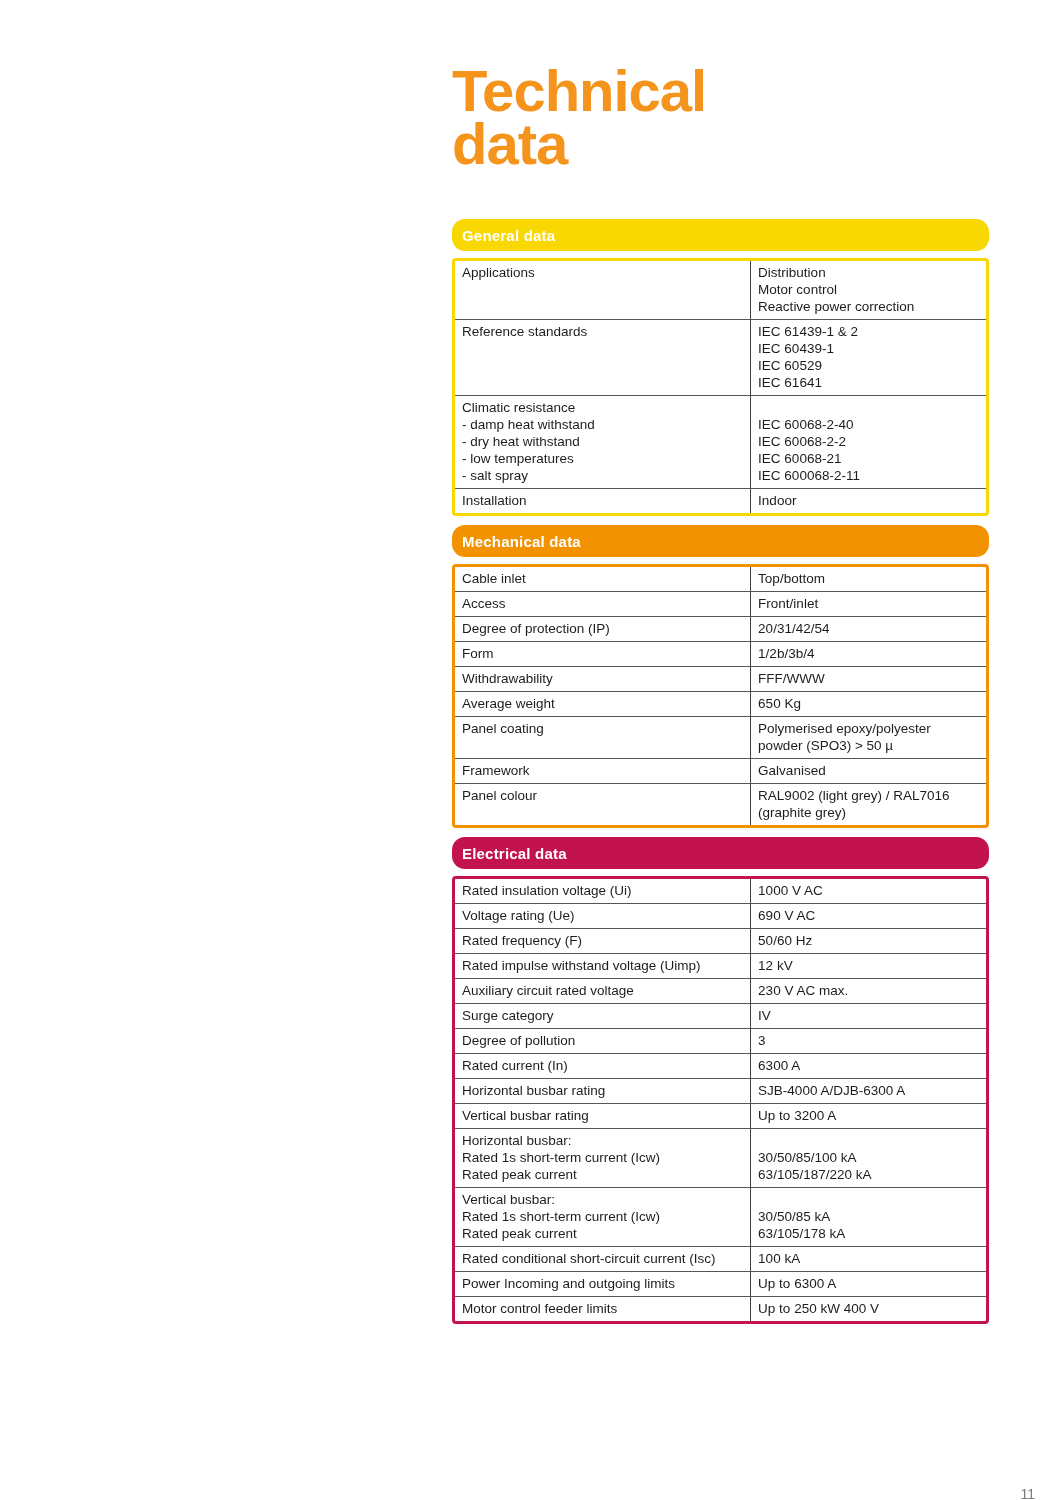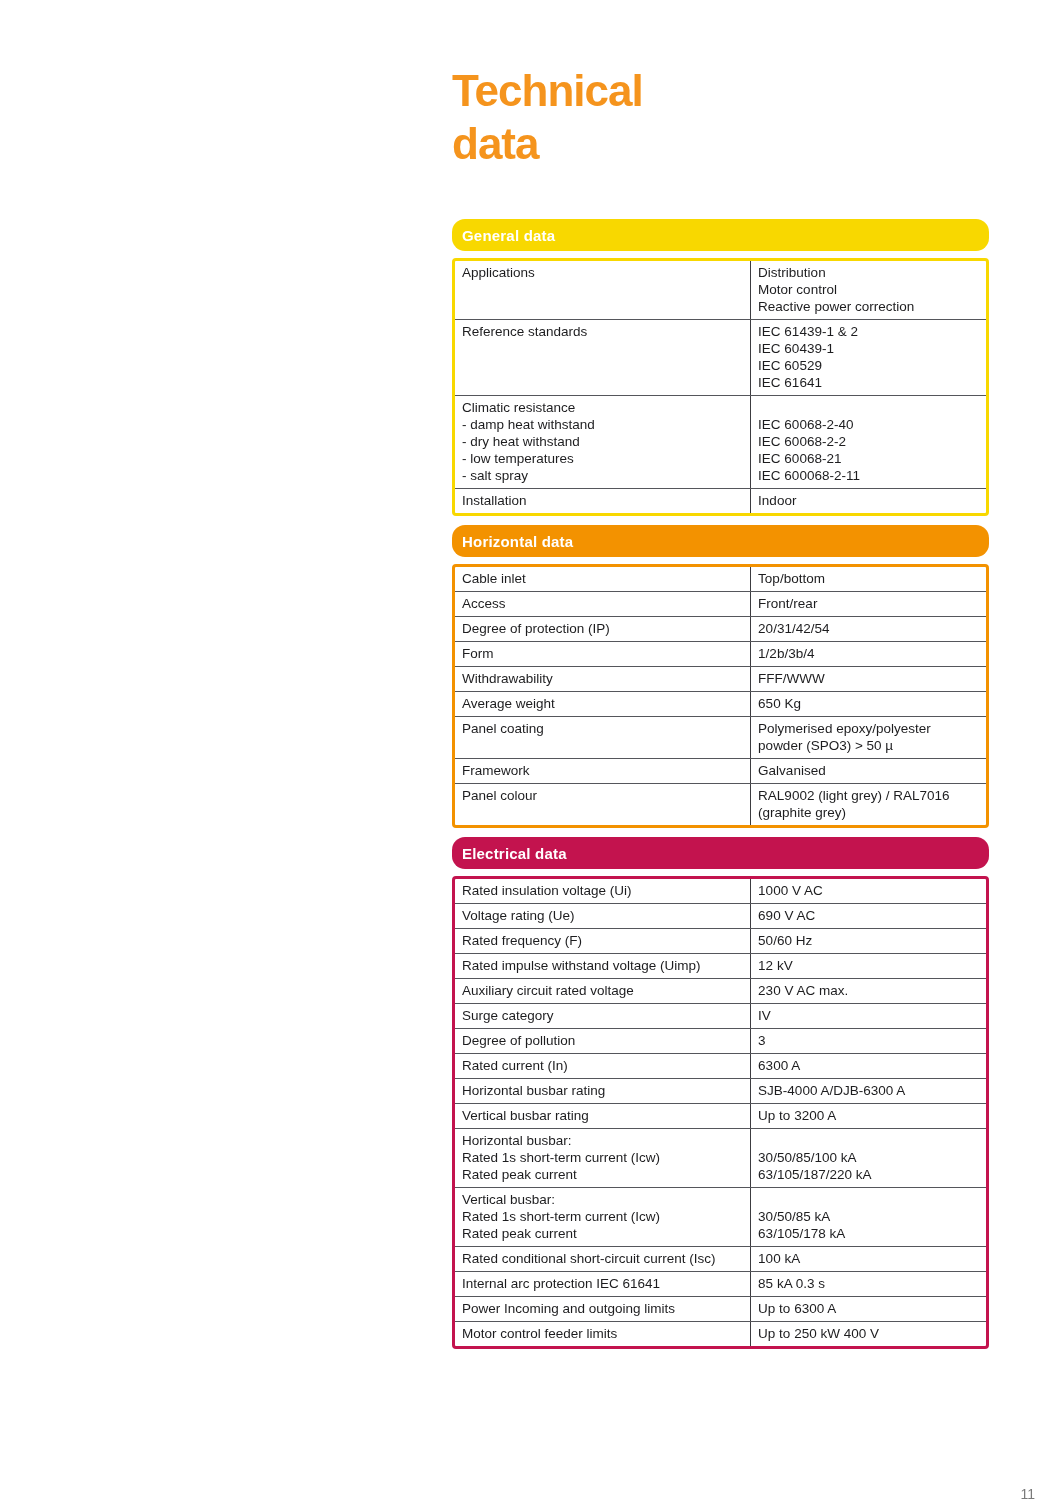--- a/index.html
+++ b/index.html
@@ -3,21 +3,21 @@
 <meta charset="utf-8">
 <style>
   html,body{margin:0;padding:0;}
   body{
     width:1061px;height:1500px;position:relative;background:#ffffff;
     font-family:"Liberation Sans","DejaVu Sans",sans-serif;
     -webkit-font-smoothing:antialiased;
   }
   .content{position:absolute;left:452px;top:64px;width:537px;}
   .page-title{
-    color:#F5941D;font-size:44px;line-height:53px;font-weight:bold;
+    color:#F5941D;font-size:58px;line-height:53px;font-weight:bold;
     letter-spacing:-1px;margin:0 0 49px 0;
   }
   .section-pill{
     height:25px;border-radius:13px;display:flex;align-items:center;
     padding:16px 10px;box-sizing:border-box;
     color:#ffffff;font-size:15px;font-weight:bold;letter-spacing:0.2px;
     margin:0 0 7px 0;
   }
   .pill-general{background:#F8D800;}
   .pill-mechanical{background:#F39200;}
@@ -97,38 +97,38 @@
               <div>Installation</div>
             </td>
             <td class="value-cell">
               <div>Indoor</div>
             </td>
           </tr>
         </tbody>
       </table>
   </div>
 
-  <div class="section-pill pill-mechanical">Horizontal data</div>
+  <div class="section-pill pill-mechanical">Mechanical data</div>
   <div class="data-table-wrap wrap-mechanical">
     <table class="data-table">
         <tbody>
           <tr>
             <td class="label-cell">
               <div>Cable inlet</div>
             </td>
             <td class="value-cell">
               <div>Top/bottom</div>
             </td>
           </tr>
           <tr>
             <td class="label-cell">
               <div>Access</div>
             </td>
             <td class="value-cell">
-              <div>Front/rear</div>
+              <div>Front/inlet</div>
             </td>
           </tr>
           <tr>
             <td class="label-cell">
               <div>Degree of protection (IP)</div>
             </td>
             <td class="value-cell">
               <div>20/31/42/54</div>
             </td>
           </tr>
@@ -297,28 +297,20 @@
           <tr>
             <td class="label-cell">
               <div>Rated conditional short-circuit current (Isc)</div>
             </td>
             <td class="value-cell">
               <div>100 kA</div>
             </td>
           </tr>
           <tr>
             <td class="label-cell">
-              <div>Internal arc protection IEC 61641</div>
-            </td>
-            <td class="value-cell">
-              <div>85 kA 0.3 s</div>
-            </td>
-          </tr>
-          <tr>
-            <td class="label-cell">
               <div>Power Incoming and outgoing limits</div>
             </td>
             <td class="value-cell">
               <div>Up to 6300 A</div>
             </td>
           </tr>
           <tr>
             <td class="label-cell">
               <div>Motor control feeder limits</div>
             </td>

